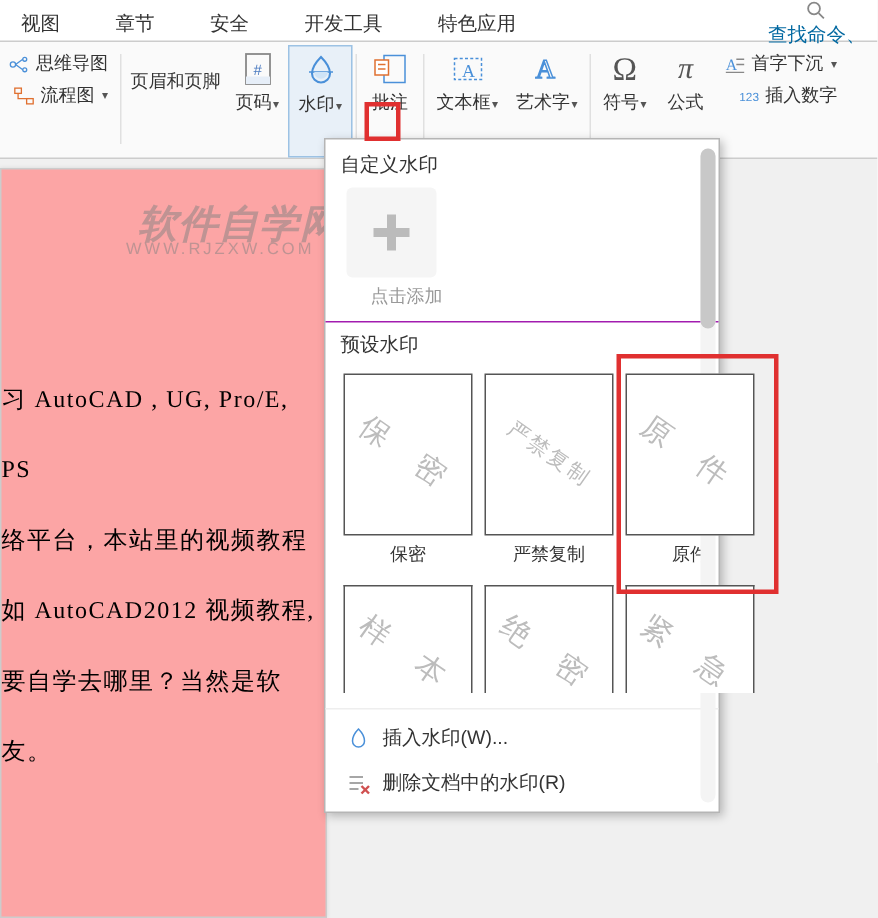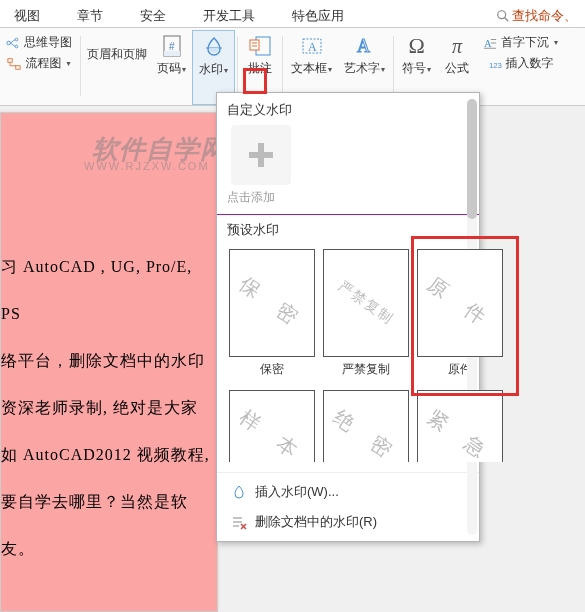--- a/index.html
+++ b/index.html
@@ -1,26 +1,26 @@
 <!DOCTYPE html>
 <html><head>
 <meta charset="utf-8">
 <style>
   * { box-sizing: border-box; margin: 0; padding: 0; }
   body { font-family: "Microsoft YaHei", "SimSun", sans-serif; font-size: 12px; background: #fff; color: #333; width: 585px; height: 612px; overflow: hidden; position: relative; }
   
   
   .tabs { display: flex; gap: 25px; padding: 5px 8px 0 8px; height: 28px; border-bottom: 1px solid #ccc; align-items: center; background: #fff; }
   .tab { padding: 3px 6px; font-size: 13px; color: #333; cursor: pointer; }
-  .search-box { margin-left: auto; display: flex; align-items: center; color: #c2410c; font-size: 13px; }
+  .search-box { margin-left: auto; display: flex; align-items: center; color: #0369a1; font-size: 13px; flex-direction: column; }
   .search-box svg { width: 14px; height: 14px; margin-right: 2px; }
   
   
   .ribbon { display: flex; background: #fafafa; border-bottom: 1px solid #ccc; height: 78px; padding: 2px 0 0 0; }
-  .group { display: flex; flex-direction: column; align-items: center; padding: 2px 4px; position: relative; }
+  .group { display: flex; flex-direction: column; align-items: flex-end; padding: 2px 4px; position: relative; }
   .group.two-col { display: flex; flex-direction: column; }
   .mini-row { display: flex; align-items: center; gap: 4px; font-size: 12px; padding: 2px 2px; }
   .mini-row svg, .mini-row .micon { width: 14px; height: 14px; flex-shrink: 0; }
   .big-btn { display: flex; flex-direction: column; align-items: center; justify-content: flex-start; padding: 2px 6px; font-size: 12px; cursor: pointer; gap: 2px; }
   .big-btn .bigicon { width: 28px; height: 28px; display: flex; align-items: center; justify-content: center; }
   .big-btn .bigicon svg { width: 24px; height: 24px; }
   .big-btn .lbl { line-height: 13px; text-align: right; }
   .drop-arrow { font-size: 8px; color: #555; margin-left: 1px; }
   .sep { width: 1px; background: #e0e0e0; margin: 6px 2px; height: 60px; }
   .active-hl { background: #e8f0f8; border: 1px solid #9cc2e4; }
@@ -32,21 +32,21 @@
   .doc-text { font-size: 16px; font-family: "SimSun", serif; line-height: 47px; letter-spacing: 1px; padding: 0 4px 0 0; text-align: left; color: #000; }
   .watermark-logo { position: absolute; top: 132px; left: 92px; font-size: 26px; font-weight: bold; color: rgba(130,130,130,.5); white-space: nowrap; pointer-events: none; letter-spacing:1px; font-style: italic; }
   .watermark-sub { position: absolute; top: 160px; left: 84px; font-size: 11px; color: rgba(130,130,130,.5); letter-spacing: 2px; pointer-events: none; }
   
   
   .dropdown { position: absolute; top: 92px; left: 216px; width: 264px; background: #fff; border: 1px solid #b5b5b5; box-shadow: 2px 2px 6px rgba(0,0,0,.25); z-index: 20; }
   .dd-section { padding: 8px 10px 2px 10px; font-size: 13px; color: #333; }
   .dd-section-title { margin-bottom: 6px; }
   .add-tile { width: 60px; height: 60px; border-radius: 4px; background: #f5f5f5; display: flex; align-items: center; justify-content: center; margin: 4px 0 4px 4px; }
   .add-tile svg { width: 36px; height: 36px; }
-  .add-label { text-align: left; color: #999; font-size: 12px; margin: 4px 0 6px 0; width: 68px; }
+  .add-label { text-align: right; color: #999; font-size: 12px; margin: 4px 0 6px 0; width: 68px; }
   
   .preset-title { padding: 6px 10px 4px 10px; font-size: 13px; border-top: 1px solid #a21caf; }
   .preset-grid { display: grid; grid-template-columns: repeat(3, 1fr); gap: 8px 8px; padding: 6px 12px 6px 12px; }
   .cell { display: flex; flex-direction: column; align-items: center; gap: 4px; }
   .thumb { width: 86px; height: 108px; border: 1px solid #555; background: #fff; position: relative; display: flex; align-items: center; justify-content: center; }
   .wm-text { transform: rotate(35deg); color: #bcbcbc; font-size: 20px; letter-spacing: 10px; font-family: "SimSun", serif; white-space: nowrap; }
   .wm-text.small { font-size: 14px; letter-spacing: 2px; }
   .cell-label { font-size: 12px; color: #333; }
   
   .dd-row2 { display: grid; grid-template-columns: repeat(3, 1fr); gap: 8px; padding: 6px 12px 10px 12px; }
@@ -203,22 +203,21 @@
           <text x="1" y="12" font-size="9" fill="#4a90d9">123</text>
         </svg>
       <span>插入数字</span>
     </div>
   </div>
 </div>
 
 <div class="doc-wrap">
   <div class="doc-canvas">
     <div class="doc-text">习 AutoCAD , UG, Pro/E, PS</div>
-    <div class="doc-text">络平台，删除文档中的水印</div>
-    <div class="doc-text">资深老师录制, 绝对是大家</div>
+    <div class="doc-text">络平台，本站里的视频教程</div>
     <div class="doc-text">如 AutoCAD2012 视频教程,</div>
     <div class="doc-text">要自学去哪里？当然是软</div>
     <div class="doc-text">友。</div>
   </div>
 </div>
 
 <div class="watermark-logo">软件自学网</div>
 <div class="watermark-sub">WWW.RJZXW.COM</div>
 
 <div class="dropdown">

